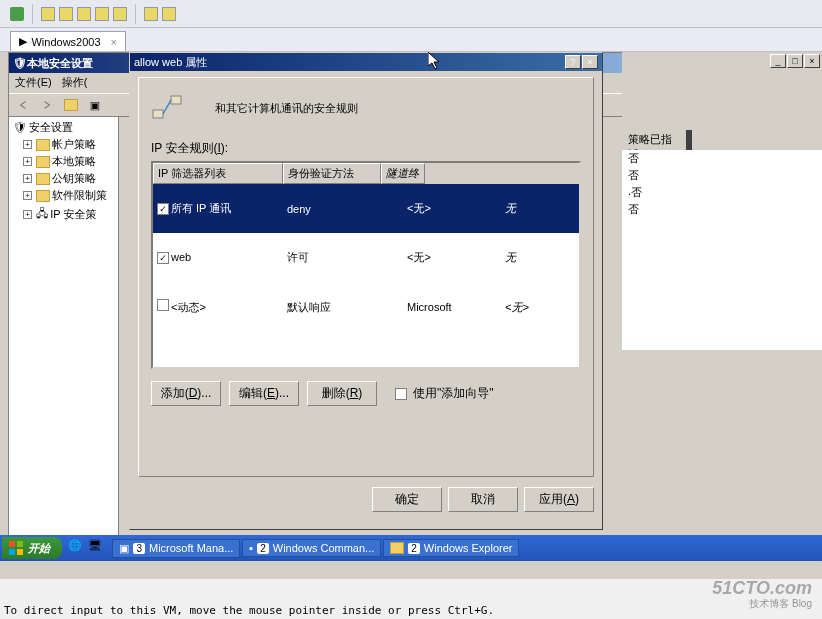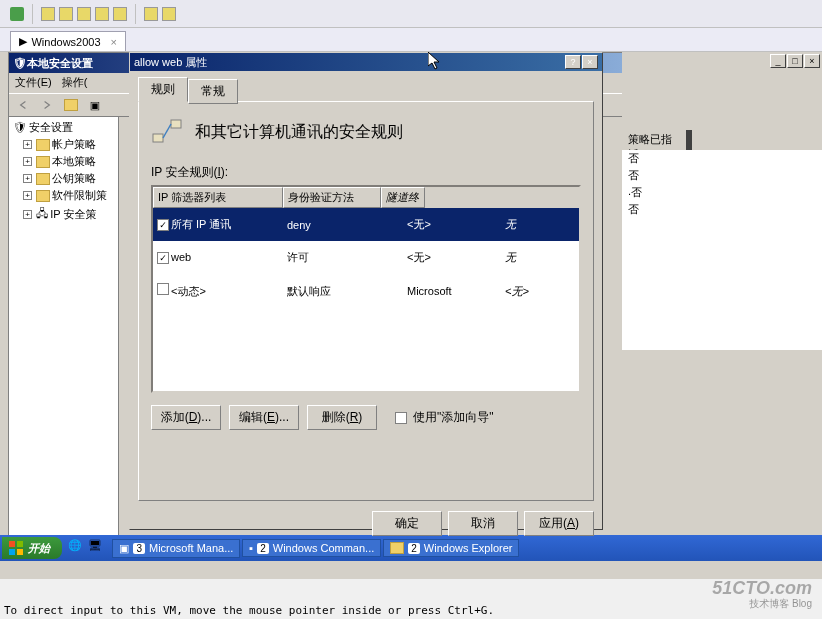--- a/index.html
+++ b/index.html
@@ -49,31 +49,31 @@
 .dialog-help { display: flex; gap: 1px; }
 .dialog-body { padding: 6px 8px; }
 .tab-strip { display: flex; margin-bottom: -1px; }
 .tab { padding: 3px 12px; background: #d4d0c8; border: 1px solid; border-color: #fff #808080 #d4d0c8 #fff; font-size: 12px; position: relative; }
 .tab.active { z-index: 2; border-bottom-color: #d4d0c8; }
 .tab.inactive { top: 2px; border-bottom: 1px solid #808080; }
 .tab-content { border: 1px solid; border-color: #fff #808080 #808080 #fff; padding: 14px 12px; height: 400px; background: #d4d0c8; }
 
 .rule-header { display: flex; align-items: center; gap: 12px; margin-bottom: 16px; }
 .rule-icon { width: 32px; height: 32px; }
-.rule-label { font-size: 16px; }
+.rule-label { font-size: 11px; margin-left: 20px; }
 .section-label { font-size: 12px; margin-bottom: 4px; }
 .section-label u { text-decoration: underline; }
 
 .rules-table { border: 2px inset #d4d0c8; background: #fff; height: 208px; overflow: hidden; }
 .rules-header { display: flex; background: #d4d0c8; font-size: 11px; }
 .rules-hcell { padding: 2px 4px; border: 1px solid; border-color: #fff #808080 #808080 #fff; }
 .rules-body { }
 .rules-row { display: flex; font-size: 11px; padding: 1px 2px; align-items: center; }
 .rules-row.selected { background: #0a246a; color: #fff; }
-.rules-cell { padding: 8px 2px; overflow: hidden; white-space: nowrap; }
+.rules-cell { padding: 16px 2px; overflow: hidden; white-space: nowrap; }
 .chk { width: 12px; height: 12px; border: 1px solid #808080; background: #fff; display: inline-flex; align-items: center; justify-content: center; font-size: 9px; color: #000; margin-right: 2px; }
 .rules-row.selected .chk { color: #000; }
 
 .button-row { display: flex; gap: 8px; margin-top: 12px; align-items: center; }
 .btn { padding: 3px 8px; background: #d4d0c8; border: 1px solid; border-color: #fff #808080 #808080 #fff; font-size: 12px; min-width: 70px; text-align: center; }
 .btn u { text-decoration: underline; }
 .chk-inline { display: flex; align-items: center; gap: 4px; margin-left: 10px; font-size: 12px; }
 
 .dialog-buttons { display: flex; justify-content: flex-end; gap: 6px; padding: 4px 8px 8px; }
 
@@ -209,24 +209,20 @@
 
   <div class="dialog">
     <div class="dialog-title">
       <span>allow web 属性</span>
       <div class="dialog-help">
         <span class="win-btn">?</span>
         <span class="win-btn">×</span>
       </div>
     </div>
     <div class="dialog-body">
-      <div class="tab-strip">
-        <div class="tab active"><span>规则</span></div>
-        <div class="tab inactive"><span>常规</span></div>
-      </div>
       <div class="tab-content">
         <div class="rule-header">
           <svg class="rule-icon" viewBox="0 0 32 32">
             <rect x="2" y="18" width="10" height="8" fill="#e8e0c0" stroke="#808080"></rect>
             <rect x="20" y="4" width="10" height="8" fill="#e8e0c0" stroke="#808080"></rect>
             <line x1="12" y1="22" x2="20" y2="8" stroke="#4080c0" stroke-width="1.5"></line>
           </svg>
           <span class="rule-label">和其它计算机通讯的安全规则</span>
         </div>
         <div class="section-label">IP 安全规则(<u>I</u>):</div>

